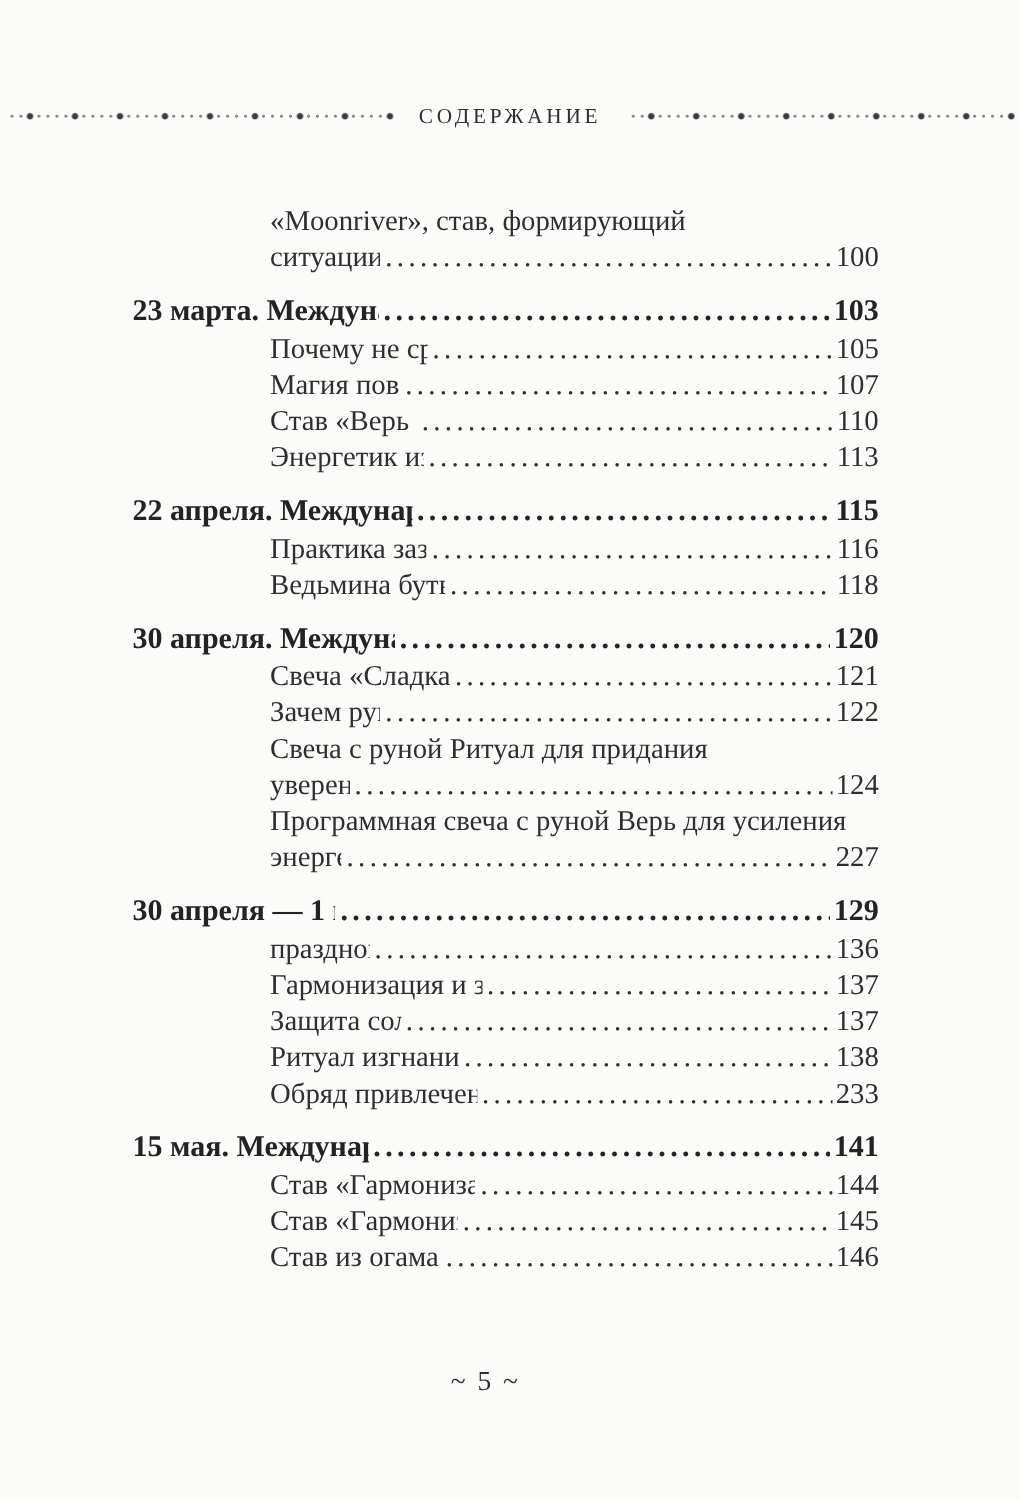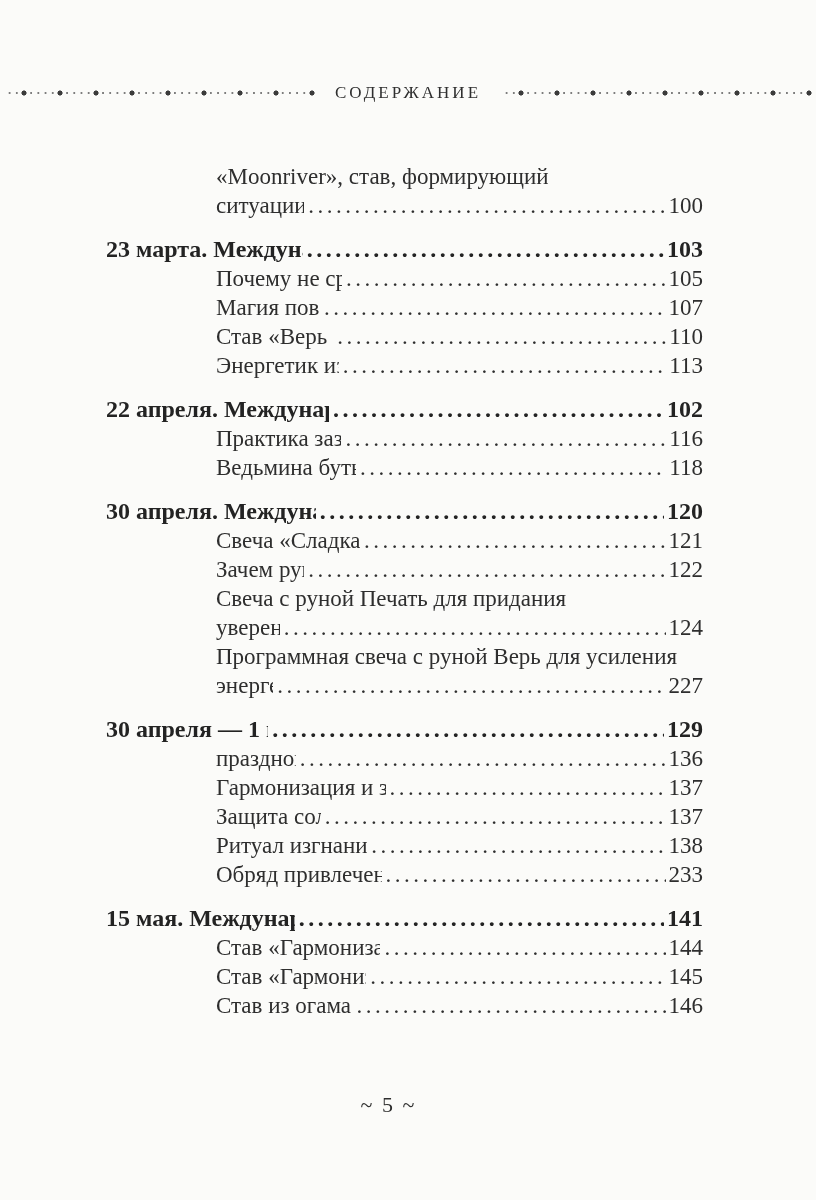--- a/index.html
+++ b/index.html
@@ -157,21 +157,21 @@
       <div class="toc-line">
         <span class="toc-text">Энергетик из огама «Spring»</span>
         <span class="dot-leader"></span>
         <span class="toc-page">113</span>
       </div>
     </div>
     <div class="toc-entry chapter">
       <div class="toc-line">
         <span class="toc-text">22 апреля. Международный день матери-земли</span>
         <span class="dot-leader"></span>
-        <span class="toc-page">102</span>
+        <span class="toc-page">115</span>
       </div>
     </div>
     <div class="toc-entry sub">
       <div class="toc-line">
         <span class="toc-text">Практика заземления в магии</span>
         <span class="dot-leader"></span>
         <span class="toc-page">116</span>
       </div>
     </div>
     <div class="toc-entry sub">
@@ -197,21 +197,21 @@
     </div>
     <div class="toc-entry sub">
       <div class="toc-line">
         <span class="toc-text">Зачем рунам свечи</span>
         <span class="dot-leader"></span>
         <span class="toc-page">122</span>
       </div>
     </div>
     <div class="toc-entry sub">
       <div class="toc-line">
-        <span class="toc-text">Свеча с руной Печать для придания</span>
+        <span class="toc-text">Свеча с руной Ритуал для придания</span>
       </div>
       <div class="toc-line">
         <span class="toc-text">уверенности</span>
         <span class="dot-leader"></span>
         <span class="toc-page">124</span>
       </div>
     </div>
     <div class="toc-entry sub">
       <div class="toc-line">
         <span class="toc-text">Программная свеча с руной Верь для усиления</span>

